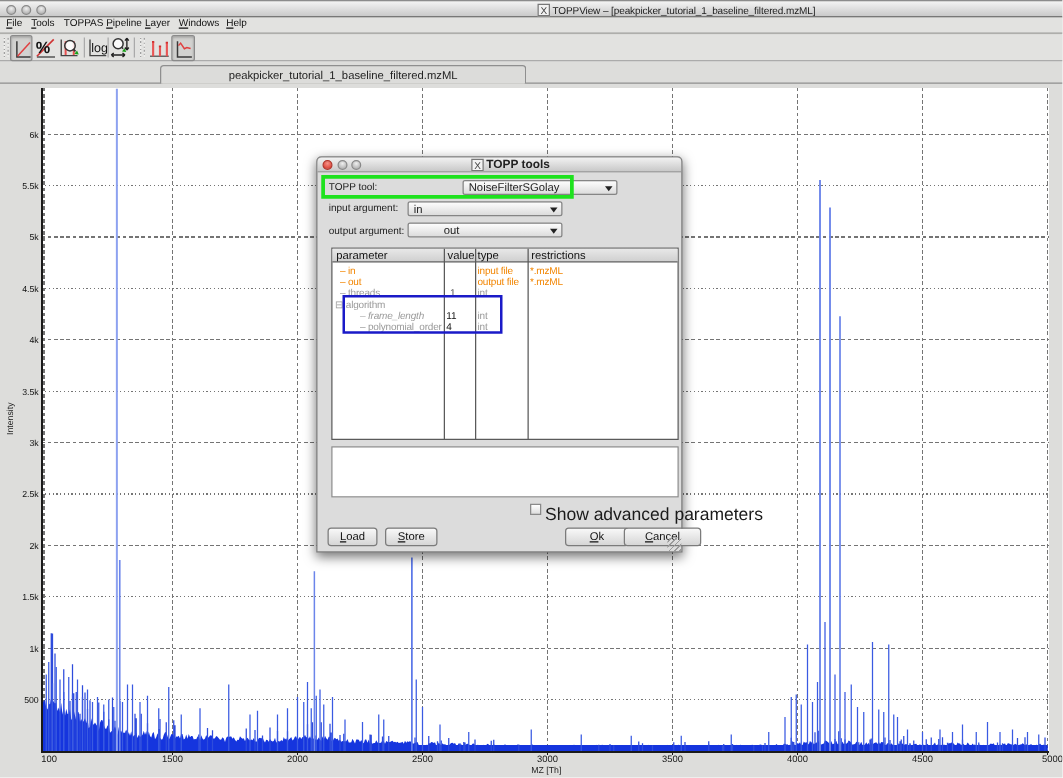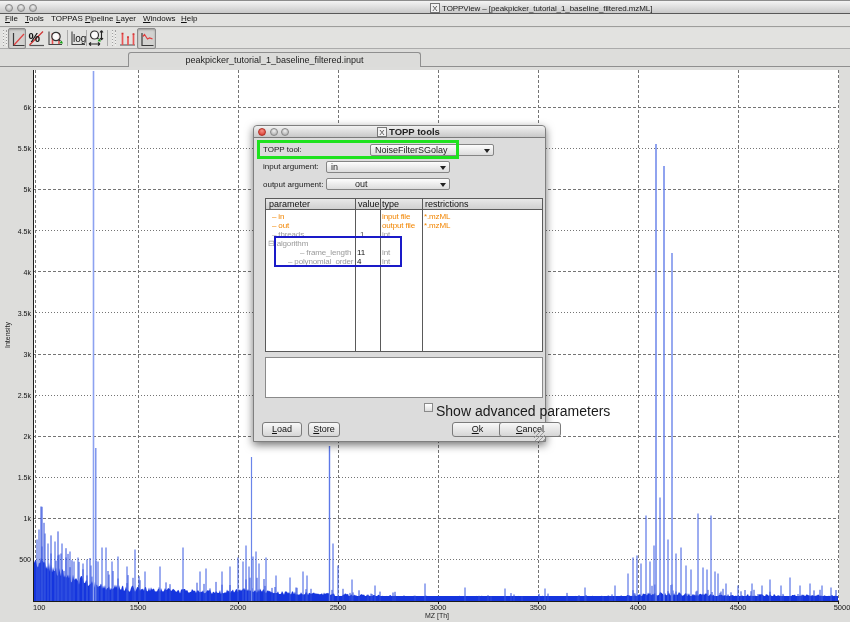--- a/index.html
+++ b/index.html
@@ -222,21 +222,21 @@
       </svg>
     </div>
     <div class="tbic pressed" style="left:137px;width:19px;">
       <svg width="16" height="18" style="left:1px;top:1px;">
         <path d="M3 3V15.5H14.5" stroke="#3a3a3a" stroke-width="1.2" fill="none"></path>
         <path d="M3.8 6.5L5.5 4.5L8.5 9L10.5 8L13.5 8.8" stroke="#e04040" stroke-width="1.2" fill="none"></path>
       </svg>
     </div>
   </div>
   <div id="tabline"></div>
-  <div id="tab">peakpicker_tutorial_1_baseline_filtered.input</div>
+  <div id="tab">peakpicker_tutorial_1_baseline_filtered.mzML</div>
 
   <div id="dlg">
     <div id="dlgtitle">
       <div class="tbtn t1"></div>
       <div class="tbtn t2"></div>
       <div class="tbtn t3"></div>
       <div class="wicon">X</div>
       <div class="txt">TOPP tools</div>
     </div>
     <div class="greenbox"></div>
@@ -260,30 +260,30 @@
       <div class="trow orange" style="left:6px;top:13px;">– in</div>
       <div class="trow orange" style="left:116px;top:13px;">input file</div>
       <div class="trow orange" style="left:158px;top:13px;">*.mzML</div>
       <div class="trow orange" style="left:6px;top:22px;">– out</div>
       <div class="trow orange" style="left:116px;top:22px;">output file</div>
       <div class="trow orange" style="left:158px;top:22px;">*.mzML</div>
       <div class="trow" style="left:6px;top:31px;">– threads</div>
       <div class="trow" style="left:94px;top:31px;color:#555;">1</div>
       <div class="trow" style="left:116px;top:31px;">int</div>
       <div class="trow" style="left:2px;top:40px;">⊟ algorithm</div>
-      <div class="trow" style="left:34px;top:49px;">– frame_length</div>
+      <div class="trow" style="left:22px;top:49px;font-style:italic;">– frame_length</div>
       <div class="trow" style="left:91px;top:49px;color:#111;">11</div>
       <div class="trow" style="left:116px;top:49px;">int</div>
       <div class="trow" style="left:22px;top:58px;">– polynomial_order</div>
       <div class="trow" style="left:91px;top:58px;color:#111;">4</div>
       <div class="trow" style="left:116px;top:58px;">int</div>
     </div>
     <div class="bluebox"></div>
 
     <div id="desc"></div>
     <div id="chk"></div>
     <div id="chklbl">Show advanced parameters</div>
     <div class="btn" style="left:8px;width:40px;"><u>L</u>oad</div>
-    <div class="btn" style="left:54px;width:32px;"><u>S</u>tore</div>
+    <div class="btn" style="left:54px;width:42px;"><u>S</u>tore</div>
     <div class="btn" style="left:198px;width:51px;"><u>O</u>k</div>
     <div class="btn" style="left:245px;width:62px;"><u>C</u>ancel</div>
     <div id="grip"></div>
   </div>
 
 </body></html>

